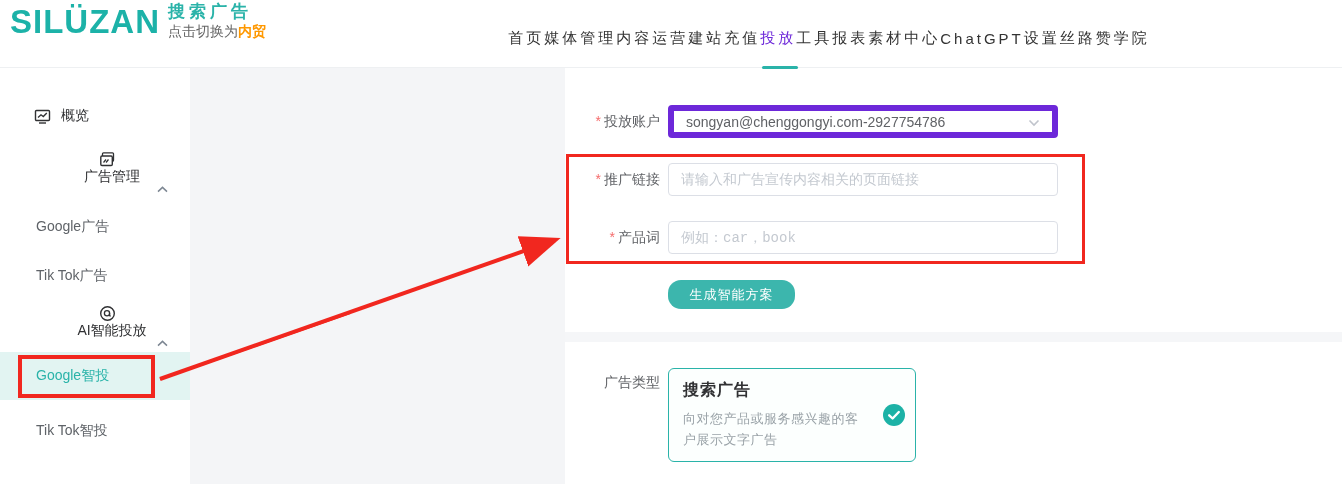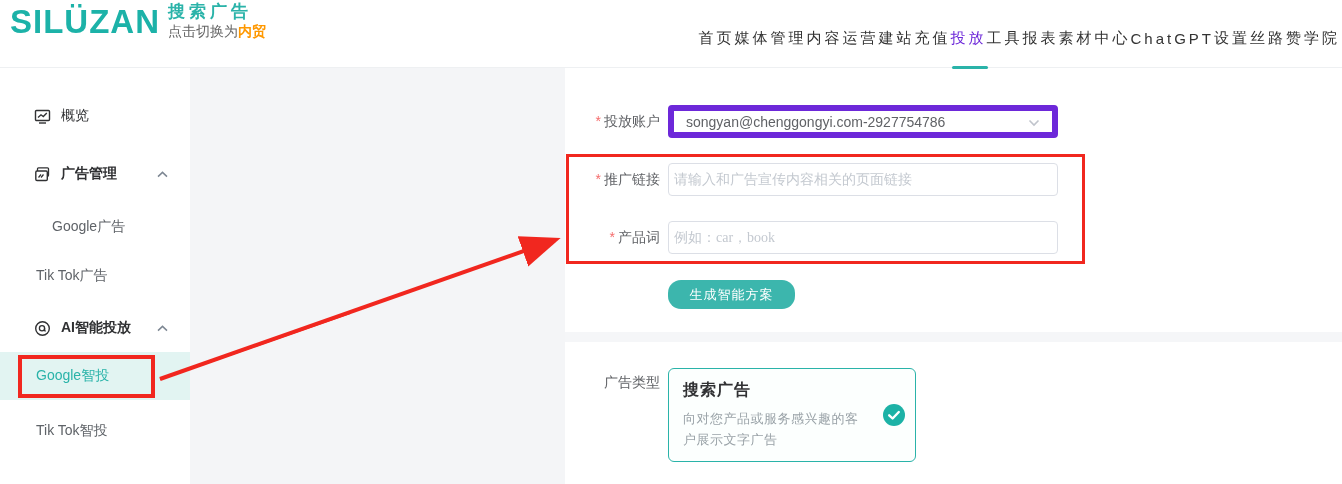--- a/index.html
+++ b/index.html
@@ -9,52 +9,52 @@
 
   
   .header { position:absolute; left:0; top:0; width:1342px; height:68px; background:#fff; border-bottom:1px solid #eef0f2; z-index:5; }
   .logo-block { position:absolute; left:10px; top:2px; display:flex; align-items:center; }
   .logo-text { font-size:33px; font-weight:800; color:#1cb2a8; letter-spacing:1px; line-height:1; }
   .brand-cn { margin-left:8px; display:flex; flex-direction:column; justify-content:center; }
   .brand-product { font-size:17px; font-weight:700; color:#2ab3a9; letter-spacing:4px; line-height:1.2; }
   .brand-switch { font-size:14px; color:#666; line-height:1.4; }
   .brand-switch .hl { color:#ff9800; font-weight:700; }
 
-  .nav { position:absolute; left:318px; right:2px; top:0; height:76px; display:flex; align-items:center; justify-content:flex-end; }
+  .nav { position:absolute; left:318px; right:2px; top:0; height:76px; display:flex; align-items:center; justify-content:center; }
   .nav-item { position:relative; height:68px; display:flex; align-items:center; font-size:15px; color:#333; letter-spacing:3px; cursor:pointer; white-space:nowrap; }
   .nav-item.active { color:#6d28d9; }
   .nav-item.active::after { content:""; position:absolute; left:2px; bottom:3px; width:36px; height:3px; background:#2ab3a9; border-radius:2px; }
 
   
   .sidebar { position:absolute; left:0; top:68px; width:190px; height:416px; background:#fff; z-index:2; }
   .side-item { display:flex; align-items:center; height:46px; padding-left:34px; font-size:14px; color:#303133; cursor:pointer; }
   .side-item .icon { display:inline-flex; width:17px; height:17px; margin-right:10px; }
-  .side-item.group { font-weight:700; }
+  .side-item.group { font-weight:400;flex-direction:column; }
   .side-item .chev { margin-left:auto; margin-right:22px; display:inline-flex; }
   .side-sub { display:flex; align-items:center; height:46px; padding-left:36px; font-size:14px; color:#5f6368; cursor:pointer; }
   .side-sub.active { height:48px; background:#e2f4f2; color:#2ab3a9; }
 
   .mt-overview { margin-top:25px; }
   .mt-g1 { margin-top:12px; }
-  .mt-s1 { margin-top:7px;margin-left:16px; }
+  .mt-s1 { margin-top:7px; }
   .mt-s2 { margin-top:3px; }
   .mt-g2 { margin-top:6px; }
   .mt-s3 { margin-top:1px; }
   .mt-s4 { margin-top:8px; }
 
   
   .panel { position:absolute; left:565px; top:68px; width:777px; height:416px; background:#fff; z-index:1; padding-top:37px; }
   .form-row { display:flex; align-items:center; }
   .form-row + .form-row { margin-top:25px; }
   .f-label { width:95px; text-align:right; font-size:14px; color:#606266; flex:none; white-space:nowrap; }
   .req { color:#f56c6c; margin-right:3px; font-size:14px; }
   .control { margin-left:8px; }
   .select-box { width:390px; height:33px; border:6px solid #6d28d9; border-radius:4px; background:#fff; display:flex; align-items:center; padding:0 12px; cursor:pointer; }
   .select-value { flex:1; font-size:14px; color:#606266; white-space:nowrap; overflow:hidden; }
-  .text-input { width:390px; height:33px; border:1px solid #dcdfe6; border-radius:4px; padding:0 5px; font-size:14px; color:#606266; outline:none; font-family:Liberation Serif, serif; }
+  .text-input { width:390px; height:33px; border:1px solid #dcdfe6; border-radius:4px; padding:0 12px; font-size:14px; color:#606266; outline:none; font-family:Liberation Mono, monospace; }
   .text-input::placeholder { color:#c4c9d0; }
   .btn-row { margin-top:26px; margin-left:103px; }
   .primary-btn { width:127px; height:29px; background:#3cb6ad; color:#fff; border:none; border-radius:13px; font-size:13px; letter-spacing:1px; cursor:pointer; font-family:inherit; }
   .divider { margin-top:23px; width:777px; height:10px; background:#f5f6f8; }
   .adtype-row { margin-top:26px; display:flex; align-items:flex-start; }
   .adtype-row .f-label { padding-top:6px; }
   .ad-card { margin-left:8px; position:relative; width:248px; height:94px; border:1px solid #2ab3a9; border-radius:6px; background:#fcfffe; padding:11px 14px; cursor:pointer; }
   .ad-card-title { font-size:16px; font-weight:700; color:#303133; letter-spacing:1px; }
   .ad-card-desc { margin-top:7px; width:182px; font-size:13px; color:#9aa3a8; line-height:1.65; letter-spacing:0.5px; }
   .ad-card-check { position:absolute; right:10px; top:35px; width:22px; height:22px; }

